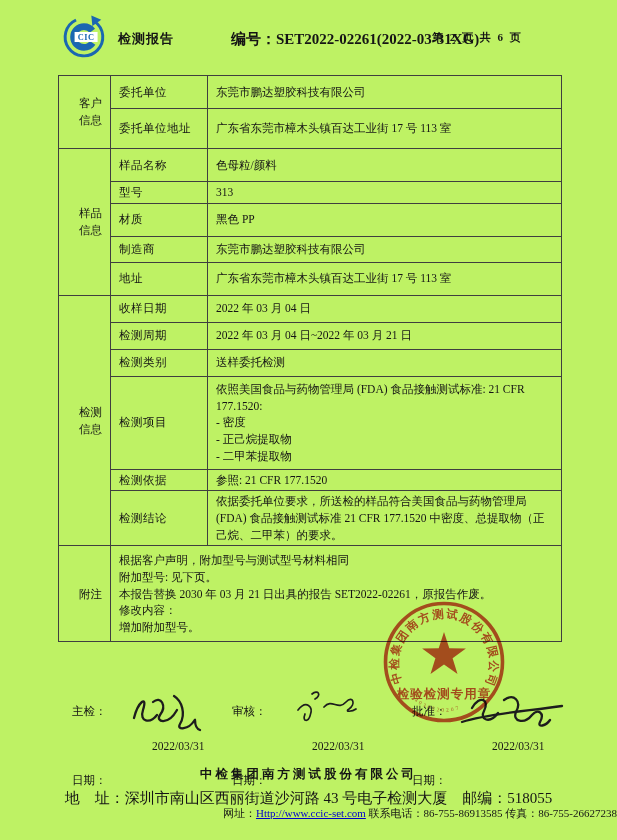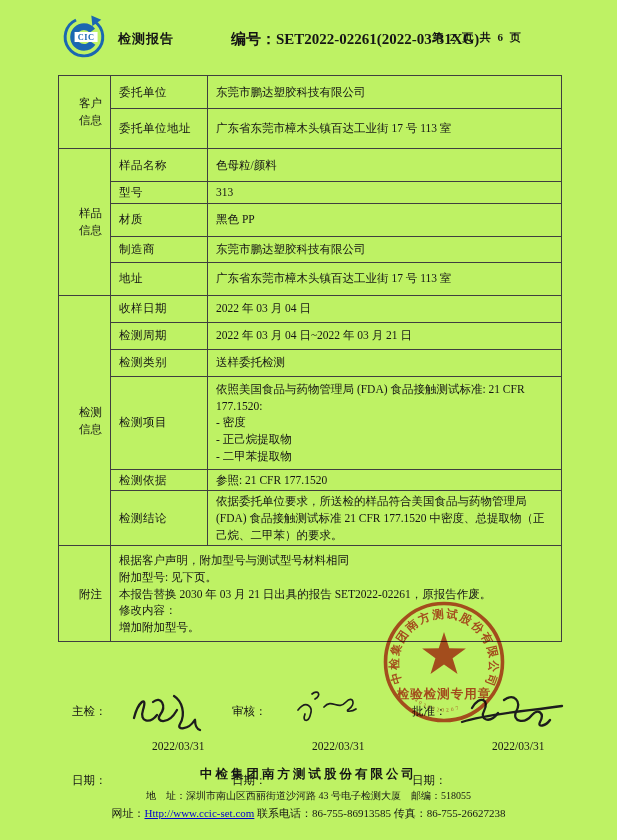--- a/index.html
+++ b/index.html
@@ -29,22 +29,22 @@
   .sig-label { position:absolute; left:6px; top:18px; font-size:11.5px; }
   .sig-svg { position:absolute; top:0; }
   .date-label { position:absolute; left:6px; top:54px; font-size:11.5px;margin-top:33px; }
   .date-value { position:absolute; left:66px; top:54px; font-size:11.5px;margin-left:20px; }
   
   .stamp { position:absolute; left:379px; top:598px; width:130px; height:130px; z-index:5;
            opacity:0.87; mix-blend-mode:multiply; pointer-events:none; }
   
   .footer-company { position:absolute; left:0; right:0; top:766px; text-align:center;
                     font-size:12.5px; font-weight:bold; letter-spacing:3px; }
-  .footer-address { position:absolute; left:0; right:0; top:789px; text-align:center; font-size:10px; }
-  .footer-web     { position:absolute; left:0; right:0; top:806px; text-align:center; font-size:11px; }
+  .footer-address { position:absolute; left:0; right:0; top:789px; text-align:center; font-size:15px; }
+  .footer-web     { position:absolute; left:0; right:0; top:806px; text-align:right; font-size:11px; }
   .footer-web a   { color:#0000cc; text-decoration:underline; }
   .ink { stroke:#1d1d1d; fill:none; stroke-linecap:round; stroke-linejoin:round; }
 </style>
 </head>
 <body>
 
 <div class="page">
 
   <svg class="logo" viewBox="0 0 44 44">
     <path d="M14.4,5.7 A18,18 0 1 0 32.3,7.3" fill="none" stroke="#1a67b1" stroke-width="2.8"></path>

